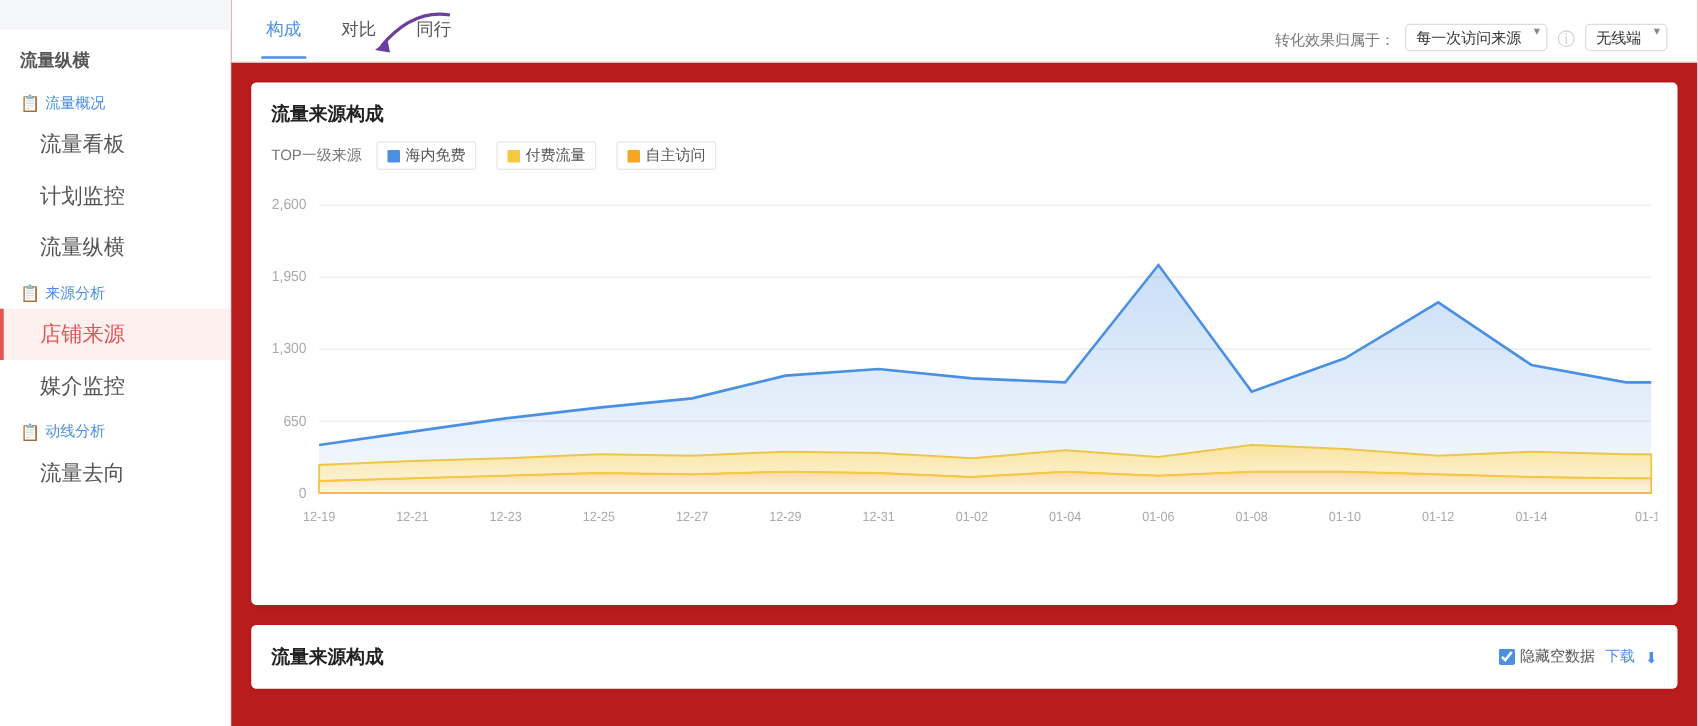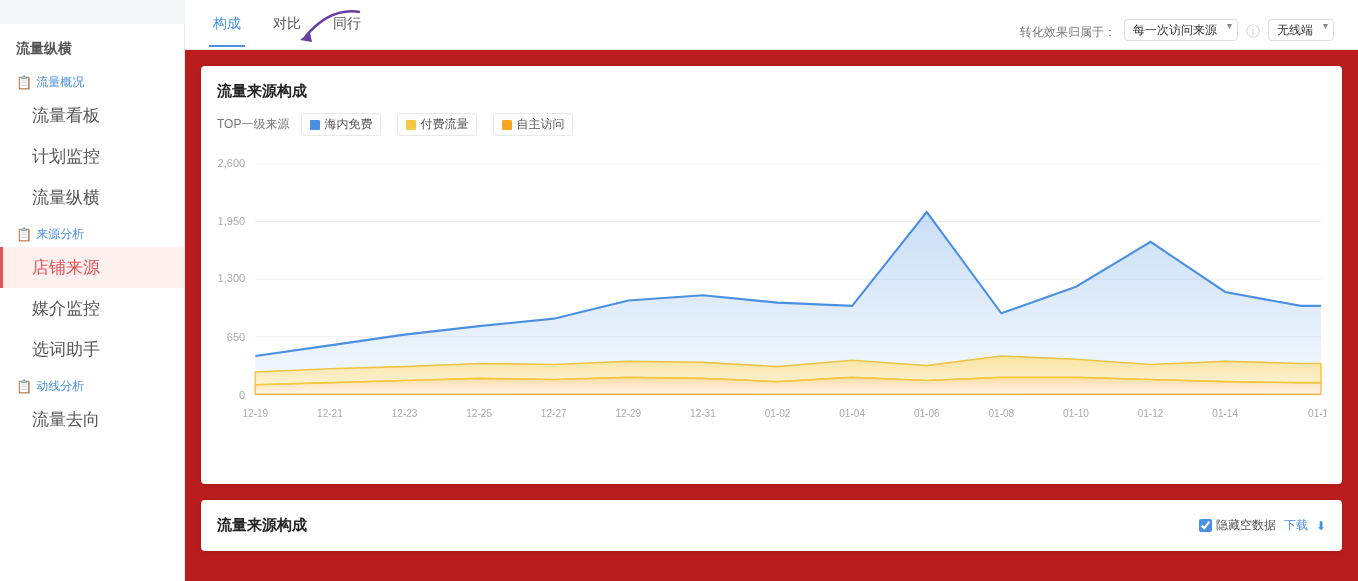--- a/index.html
+++ b/index.html
@@ -62,21 +62,20 @@
   <div class="sidebar-item">流量看板</div>
   <div class="sidebar-item">计划监控</div>
   <div class="sidebar-item">流量纵横</div>
 
   <div class="sidebar-section-title">
     <span style="font-size:13px;">📋</span>
     <span>来源分析</span>
   </div>
   <div class="sidebar-item active">店铺来源</div>
   <div class="sidebar-item">媒介监控</div>
-  <div class="sidebar-item">选词助手</div>
 
   <div class="sidebar-section-title">
     <span style="font-size:13px;">📋</span>
     <span>动线分析</span>
   </div>
   <div class="sidebar-item">流量去向</div>
 </div>
 
 <div class="main">
 

